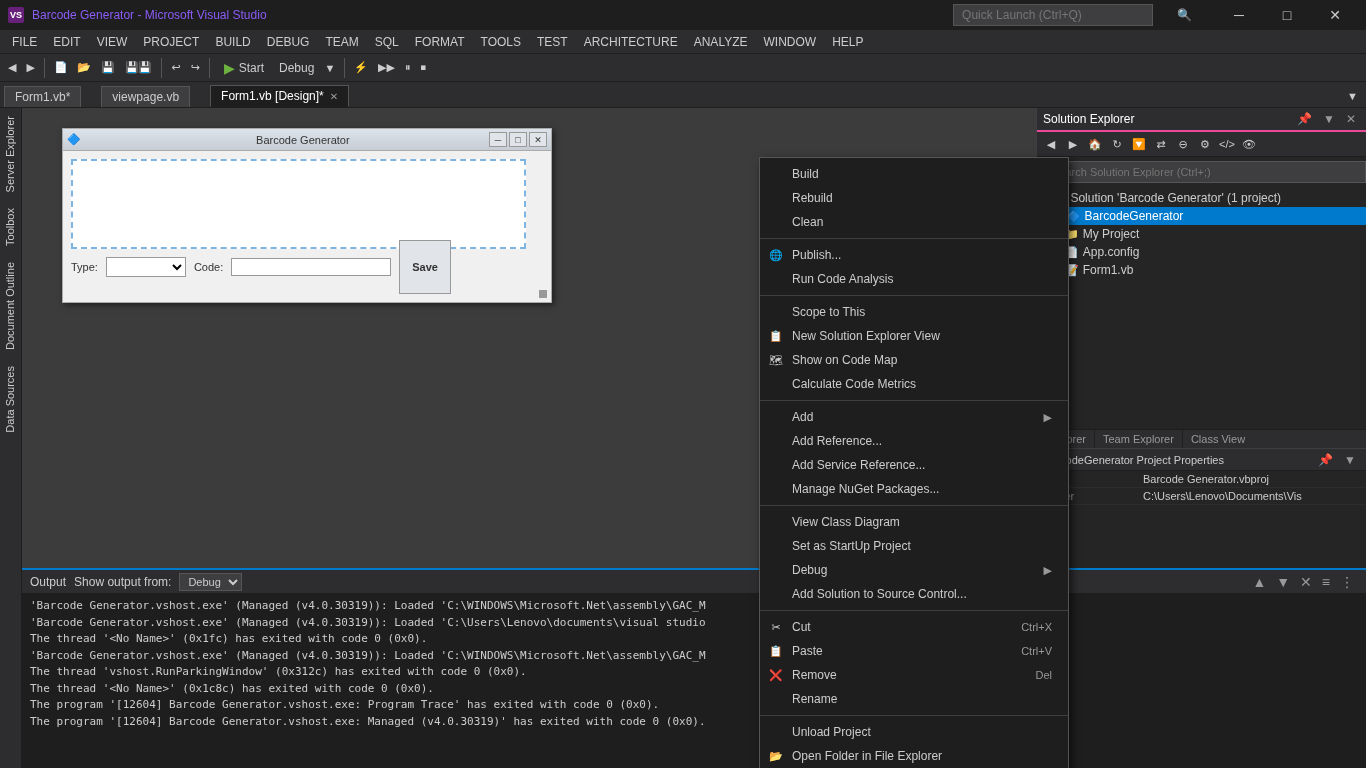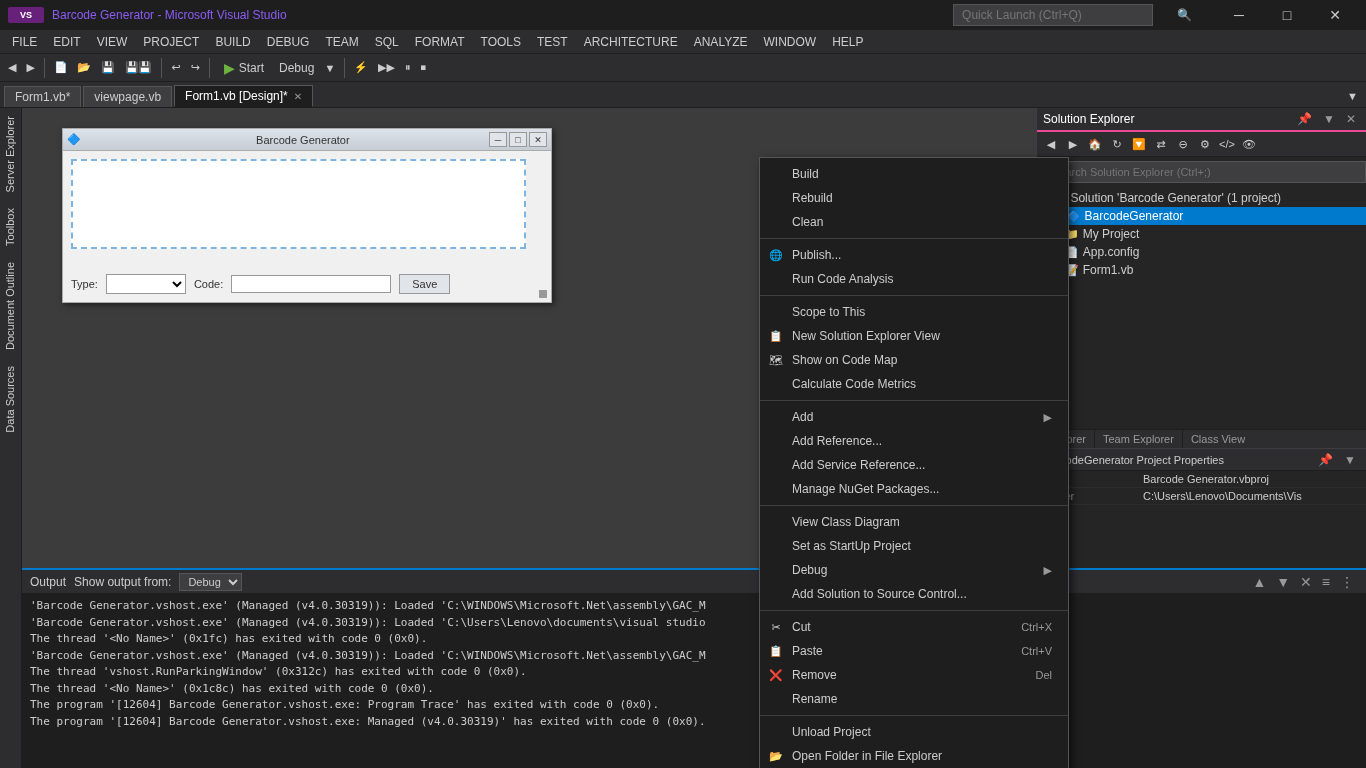--- a/index.html
+++ b/index.html
@@ -1,39 +1,39 @@
 <!DOCTYPE html>
 <html><head>
   <meta charset="utf-8">
   <style>
     * { box-sizing: border-box; margin: 0; padding: 0; }
     body { font-family: 'Segoe UI', sans-serif; font-size: 12px; background: #2d2d30; color: #ddd; width: 1366px; height: 768px; overflow: hidden; }
 
     
     .title-bar { background: #1e1e1e; color: #ccc; display: flex; align-items: center; height: 30px; padding: 0 8px; justify-content: space-between; }
     .title-bar-left { display: flex; align-items: center; gap: 8px; }
-    .title-bar-icon { width: 36px; height: 16px; background: #68217a; border-radius: 2px; display: flex; align-items: center; justify-content: center; color: white; font-size: 9px; font-weight: bold; }
+    .title-bar-icon { width: 16px; height: 16px; background: #68217a; border-radius: 2px; display: flex; align-items: center; justify-content: center; color: white; font-size: 9px; font-weight: bold; }
     .title-bar-title { font-size: 12px; color: #8b5cf6; }
     .title-bar-controls { display: flex; gap: 2px; }
     .title-bar-btn { width: 46px; height: 30px; border: none; background: transparent; color: #ccc; cursor: pointer; font-size: 14px; display: flex; align-items: center; justify-content: center; }
 
     
     .menu-bar { background: #2d2d30; height: 24px; display: flex; align-items: center; padding: 0 4px; border-bottom: 1px solid #1e1e1e; }
     .menu-item { padding: 2px 8px; color: #ccc; cursor: pointer; font-size: 12px; height: 24px; display: flex; align-items: center; }
 
     
     .toolbar { background: #2d2d30; height: 28px; display: flex; align-items: center; padding: 0 4px; border-bottom: 1px solid #1e1e1e; gap: 2px; }
     .toolbar-btn { background: transparent; border: none; color: #ccc; padding: 2px 4px; cursor: pointer; font-size: 11px; height: 22px; display: flex; align-items: center; }
     .toolbar-separator { width: 1px; height: 20px; background: #555; margin: 0 3px; }
     .toolbar-start { background: transparent; border: 1px solid transparent; color: #ccc; padding: 2px 8px; cursor: pointer; font-size: 12px; display: flex; align-items: center; gap: 4px; }
     .start-arrow { color: #6db33f; font-size: 14px; }
 
     
     .tab-bar { background: #2d2d30; height: 26px; display: flex; align-items: flex-end; padding: 0 4px; border-bottom: 1px solid #1e1e1e; }
-    .tab { background: #3e3e40; border: 1px solid #555; border-bottom: none; padding: 3px 10px; color: #ccc; cursor: pointer; font-size: 12px; margin-right: 2px; display: flex; align-items: center; gap: 6px; }
+    .tab { background: #3e3e40; border: 1px solid #555; border-bottom: none; padding: 3px 10px; color: #ccc; cursor: pointer; font-size: 12px; margin-right: 20px; display: flex; align-items: center; gap: 6px; }
     .tab.active { background: #1e1e1e; color: #fff; border-bottom: 1px solid #1e1e1e; }
     .tab-close { color: #999; font-size: 10px; cursor: pointer; }
 
     
     .left-sidebar { width: 22px; background: #2d2d30; display: flex; flex-direction: column; border-right: 1px solid #1e1e1e; }
     .sidebar-tab-vert { writing-mode: vertical-rl; transform: rotate(180deg); padding: 8px 4px; color: #ccc; cursor: pointer; font-size: 11px; white-space: nowrap; }
 
     
     .designer-area { flex: 1; background: #1e1e1e; position: relative; overflow: hidden; }
     .designer-bg { width: 100%; height: 100%; background: #3c3c3c; }
@@ -41,21 +41,21 @@
     .form-title-bar { background: linear-gradient(to bottom, #dde3ea, #c7cdd4); height: 22px; display: flex; align-items: center; justify-content: space-between; padding: 0 4px; border-bottom: 1px solid #aaa; }
     .form-title { font-size: 11px; color: #333; margin-left: 36px; }
     .form-controls { display: flex; gap: 2px; }
     .form-ctrl-btn { width: 18px; height: 15px; background: #e1e4e8; border: 1px solid #999; font-size: 9px; cursor: pointer; display: flex; align-items: center; justify-content: center; color: #333; }
     .form-body { padding: 4px; position: relative; height: calc(100% - 22px); }
     .form-canvas { border: 2px dashed #7eb4e2; width: 455px; height: 90px; position: absolute; top: 8px; left: 8px; background: #fff; }
     .form-footer { position: absolute; bottom: 8px; left: 8px; right: 8px; display: flex; align-items: center; gap: 8px; }
     .form-label { font-size: 11px; color: #333; }
     .form-input { border: 1px solid #999; padding: 2px 4px; font-size: 11px; background: white; }
     .form-dropdown { border: 1px solid #999; padding: 2px 4px; font-size: 11px; background: white; width: 80px; }
-    .form-save-btn { background: #e1e4e8; border: 1px solid #999; padding: 3px 12px; font-size: 11px; cursor: pointer; color: #333; }
+    .form-save-btn { background: #e1e4e8; border: 1px solid #999; padding: 20px 12px; font-size: 11px; cursor: pointer; color: #333; font-weight: bold; }
     .resize-handle { position: absolute; bottom: 4px; right: 4px; width: 8px; height: 8px; background: #999; cursor: se-resize; }
 
     
     .solution-explorer { width: 330px; background: #252526; border-left: 1px solid #3e3e42; display: flex; flex-direction: column; }
     .panel-title-bar { background: #2d2d30; height: 24px; display: flex; align-items: center; justify-content: space-between; padding: 0 6px; border-bottom: 2px solid #ec4899; }
     .panel-title { color: #fff; font-size: 12px; }
     .panel-controls { display: flex; gap: 3px; }
     .panel-btn { background: transparent; border: none; color: #999; cursor: pointer; font-size: 12px; padding: 1px 4px; }
     .se-toolbar { background: #2d2d30; display: flex; align-items: center; padding: 2px 4px; gap: 2px; border-bottom: 1px solid #1e1e1e; flex-wrap: wrap; }
     .se-btn { background: transparent; border: none; color: #ccc; cursor: pointer; font-size: 11px; padding: 1px 3px; width: 20px; height: 20px; display: flex; align-items: center; justify-content: center; }

